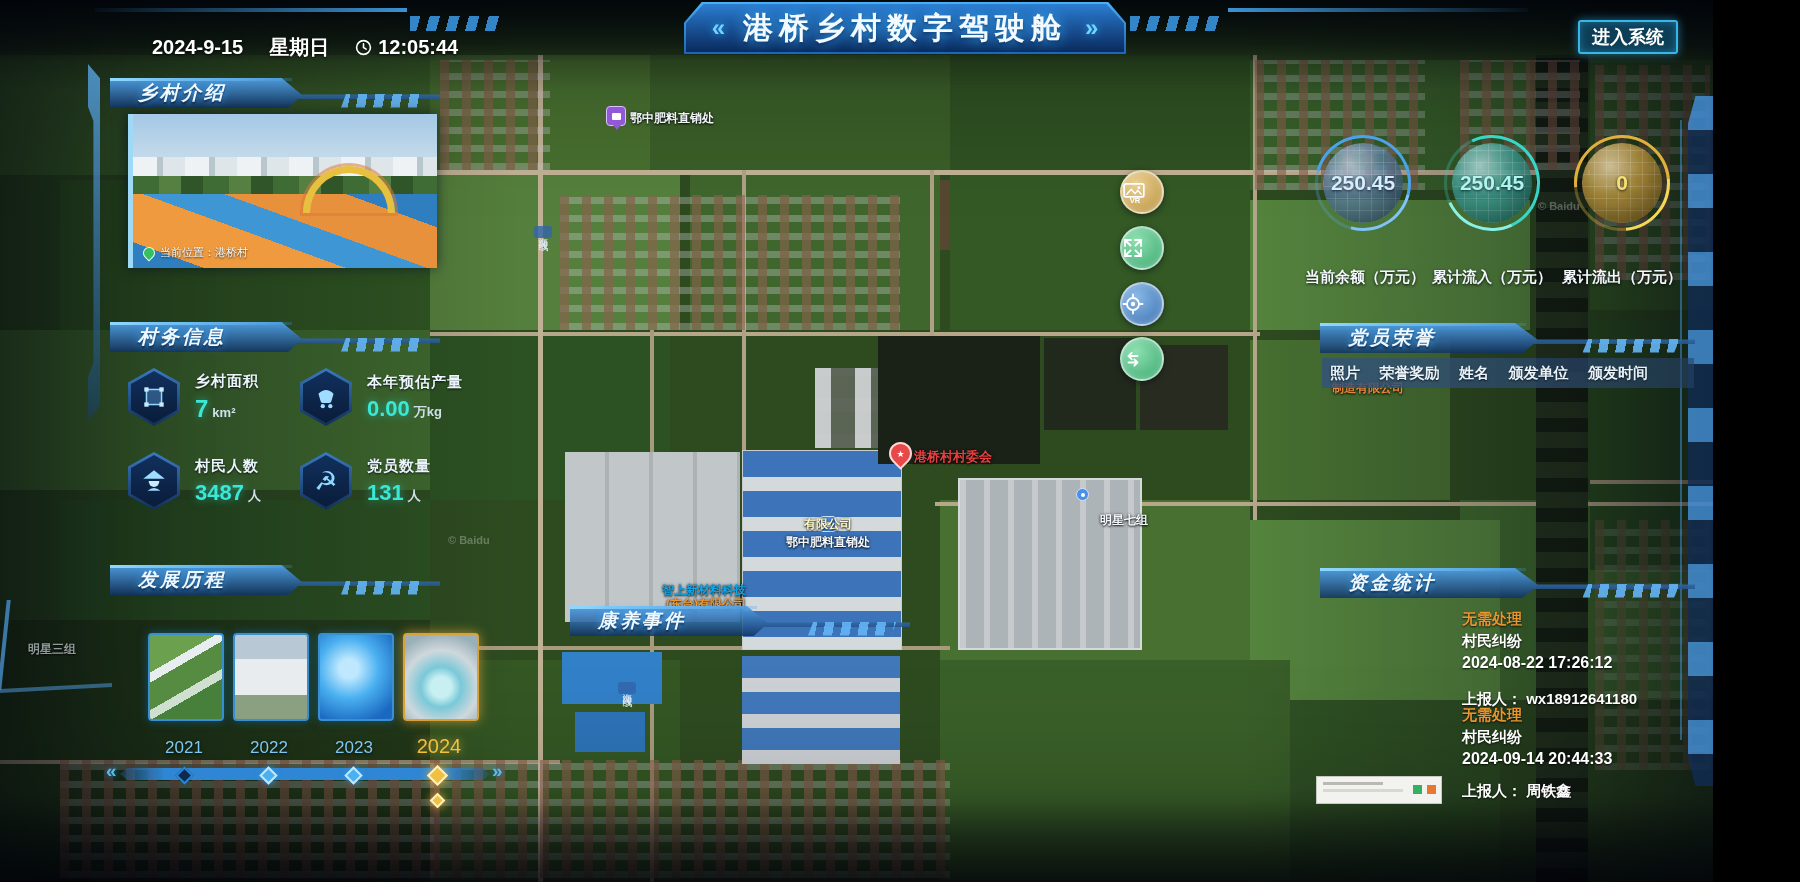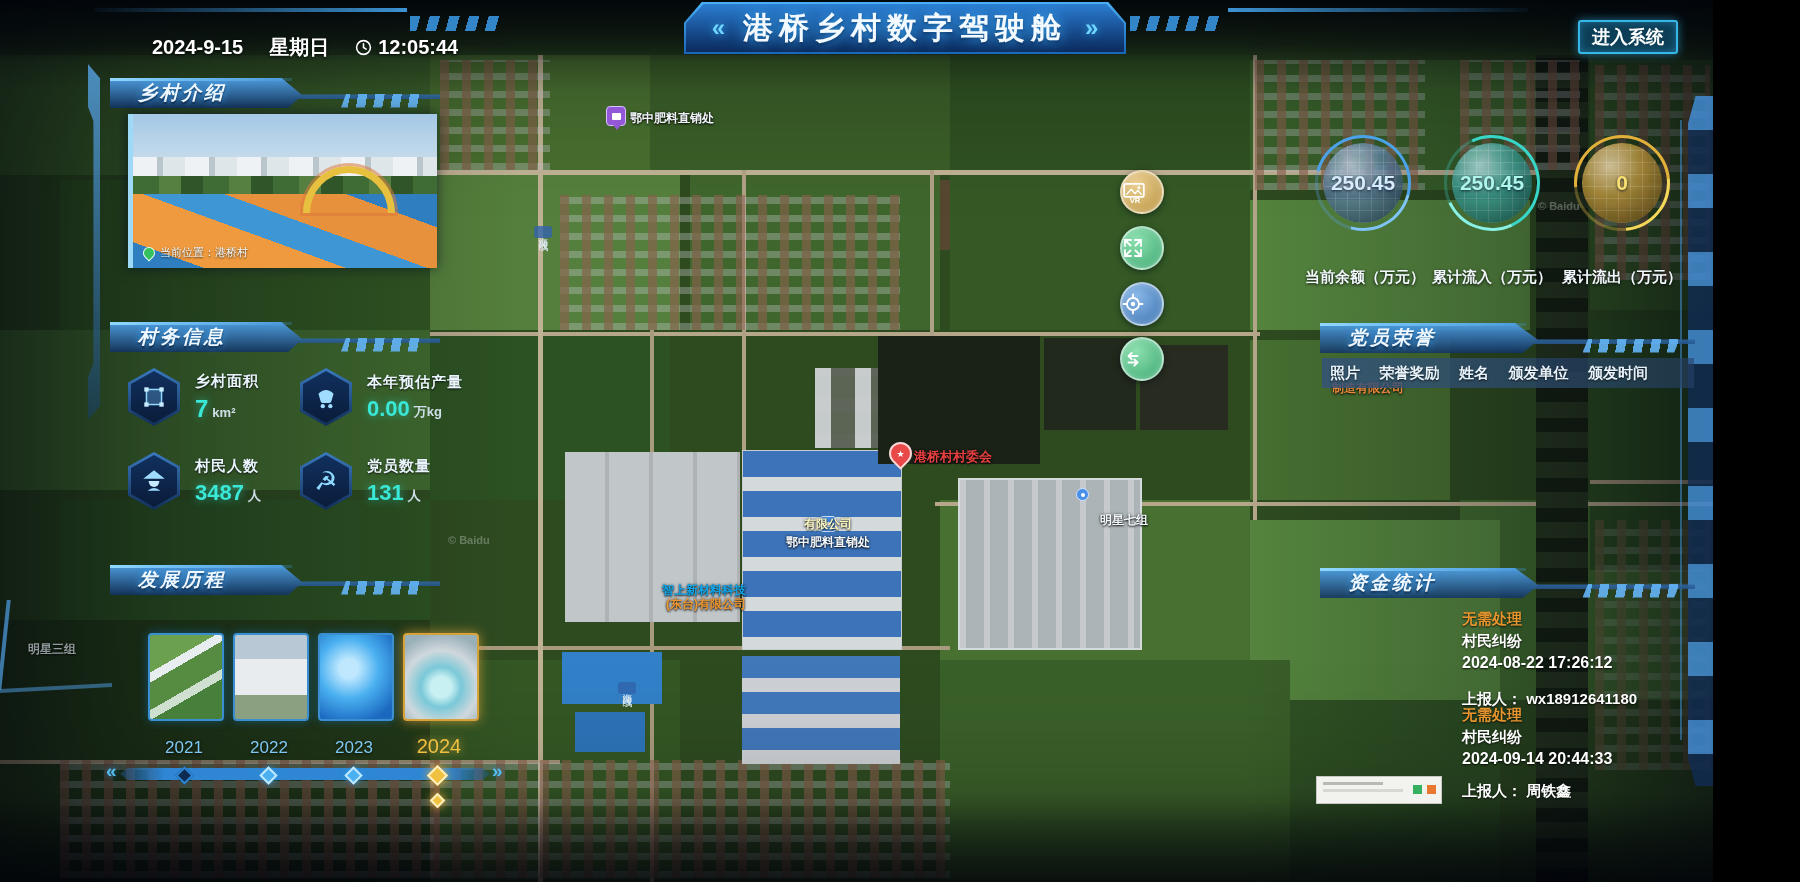--- a/index.html
+++ b/index.html
@@ -460,14 +460,20 @@
     </svg>
   </div>
   <div class="sent-item" style="left:1462px;top:706px">
     <div class="s-status">无需处理</div>
     <div class="s-cat" style="margin-top:3px">村民纠纷</div>
     <div class="s-time" style="margin-top:3px">2024-09-14 20:44:33</div>
     <div class="s-rep" style="margin-top:14px">上报人： 周铁鑫</div>
   </div>
   <div class="webthumb"></div>
 
+  <div class="phd" style="left:570px;top:606px;width:340px;z-index:16">
+    <div class="bar"></div>
+      <div class="topline"></div>
+      <div class="stripes"></div>
+    <span class="t">康养事件</span>
+  </div>
 
 </div>
 
 </body></html>

